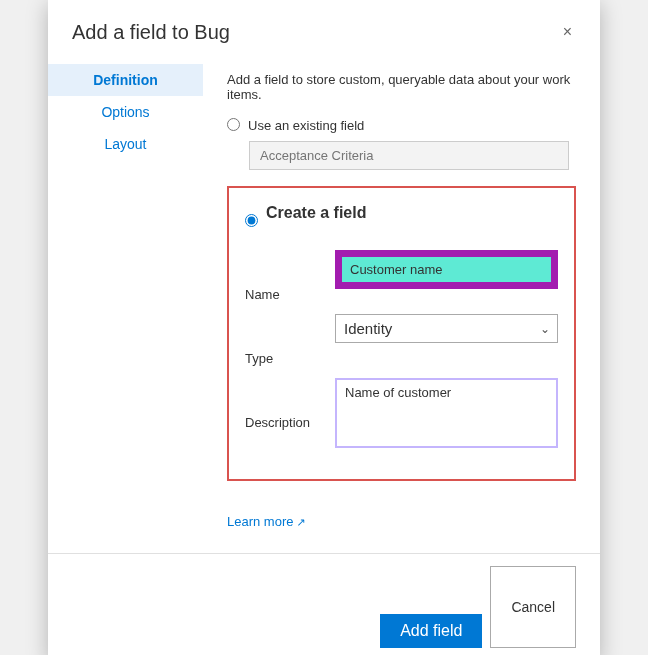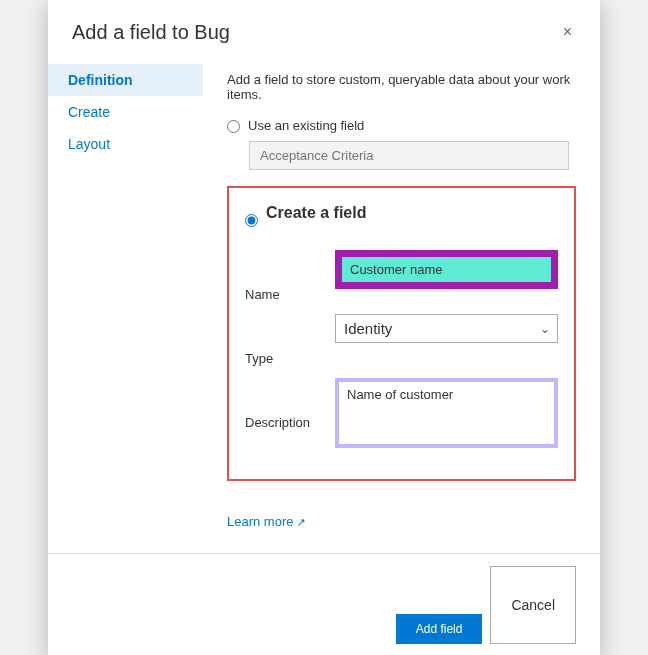--- a/index.html
+++ b/index.html
@@ -52,40 +52,41 @@
       width: 155px;
       padding: 8px 0;
       border-right: none;
       flex-shrink: 0;
     }
     .sidebar-item {
       padding: 8px 20px;
       cursor: pointer;
       font-size: 14px;
       color: #0078d4;
+      text-align: center;
     }
     .sidebar-item.active {
       background: #e5f0fb;
       color: #0078d4;
       font-weight: 600;
     }
     .main-content {
       flex: 1;
       padding: 16px 24px 16px 24px;
       display: flex;
       flex-direction: column;
     }
     .description-text {
       font-size: 13px;
       color: #333;
       margin-bottom: 16px;
     }
     .radio-option {
       display: flex;
-      align-items: flex-end;
+      align-items: flex-start;
       margin-bottom: 8px;
     }
     .radio-option input[type="radio"] {
       margin-right: 8px;
       cursor: pointer;
       accent-color: #0078d4;
     }
     .radio-label {
       font-size: 13px;
       color: #333;
@@ -159,21 +160,21 @@
       right: 8px;
       top: 50%;
       transform: translateY(-50%);
       pointer-events: none;
       font-size: 12px;
       color: #555;
     }
     .field-control textarea {
       width: 100%;
       padding: 5px 8px;
-      border: 4px solid #c4b5fd;
+      border: 2px solid #c4b5fd;
       font-size: 13px;
       font-family: inherit;
       color: #333;
       resize: none;
       height: 70px;
       background: #fff;
     }
     .learn-more-section {
       margin-top: 8px;
       padding: 8px 0;
@@ -193,21 +194,21 @@
       display: flex;
       justify-content: flex-end;
       gap: 8px;
       border-top: 1px solid #e0e0e0;
     }
     .btn-primary {
       background: #0078d4;
       color: #fff;
       border: none;
       padding: 8px 20px;
-      font-size: 12px;
+      font-size: 16px;
       font-family: inherit;
       cursor: pointer;
       margin-top: 48px;
     }
     .btn-secondary {
       background: #fff;
       color: #333;
       border: 1px solid #aaa;
       padding: 8px 20px;
       font-size: 14px;
@@ -235,21 +236,21 @@
     <button class="close-btn">×</button>
   </div>
 
   <div class="dialog-body">
 
     <div class="sidebar">
       <div class="sidebar-item active">
         <span>Definition</span>
       </div>
       <div class="sidebar-item">
-        <span>Create</span>
+        <span>Options</span>
       </div>
       <div class="sidebar-item">
         <span>Layout</span>
       </div>
     </div>
 
     <div class="main-content">
       <p class="description-text">Add a field to store custom, queryable data about your work items.</p>
 
       <div class="radio-option">

